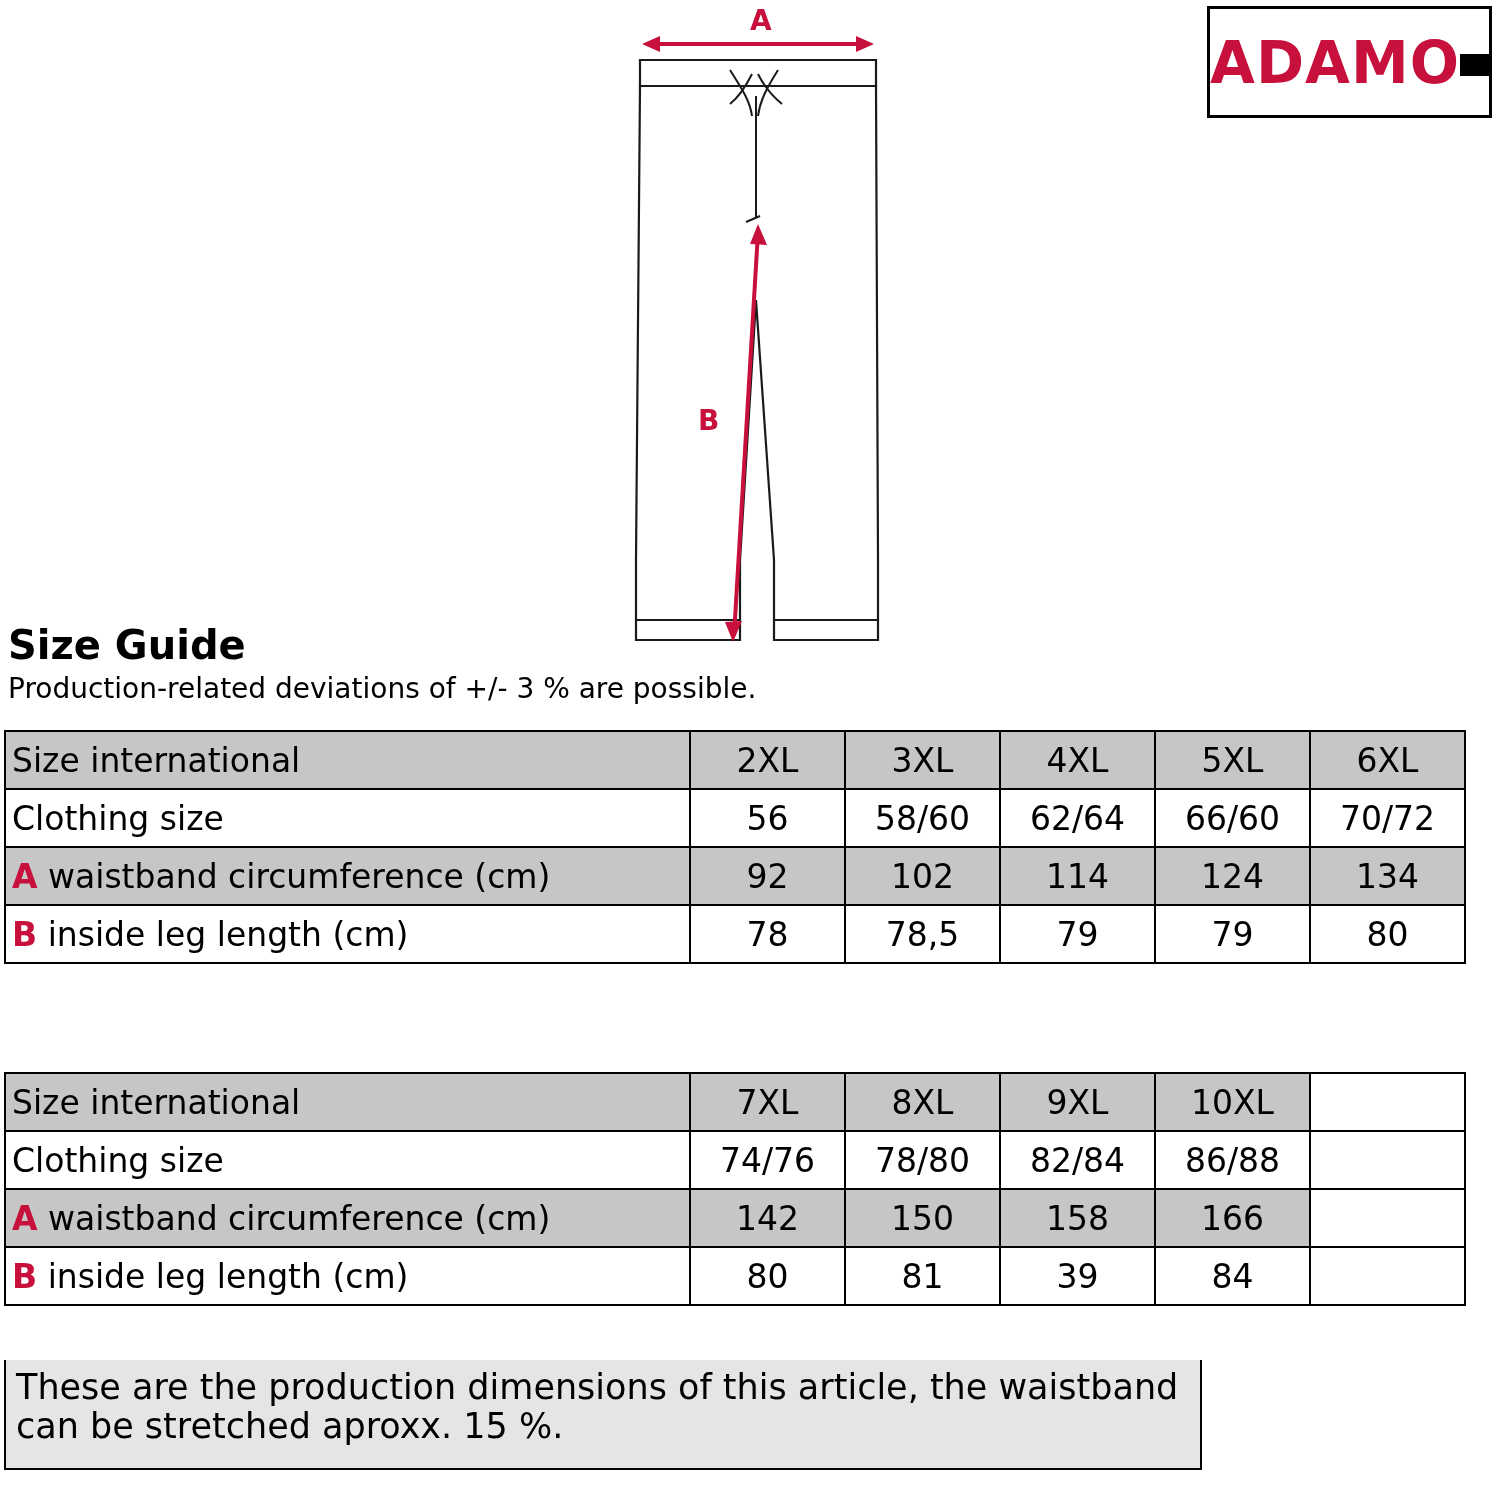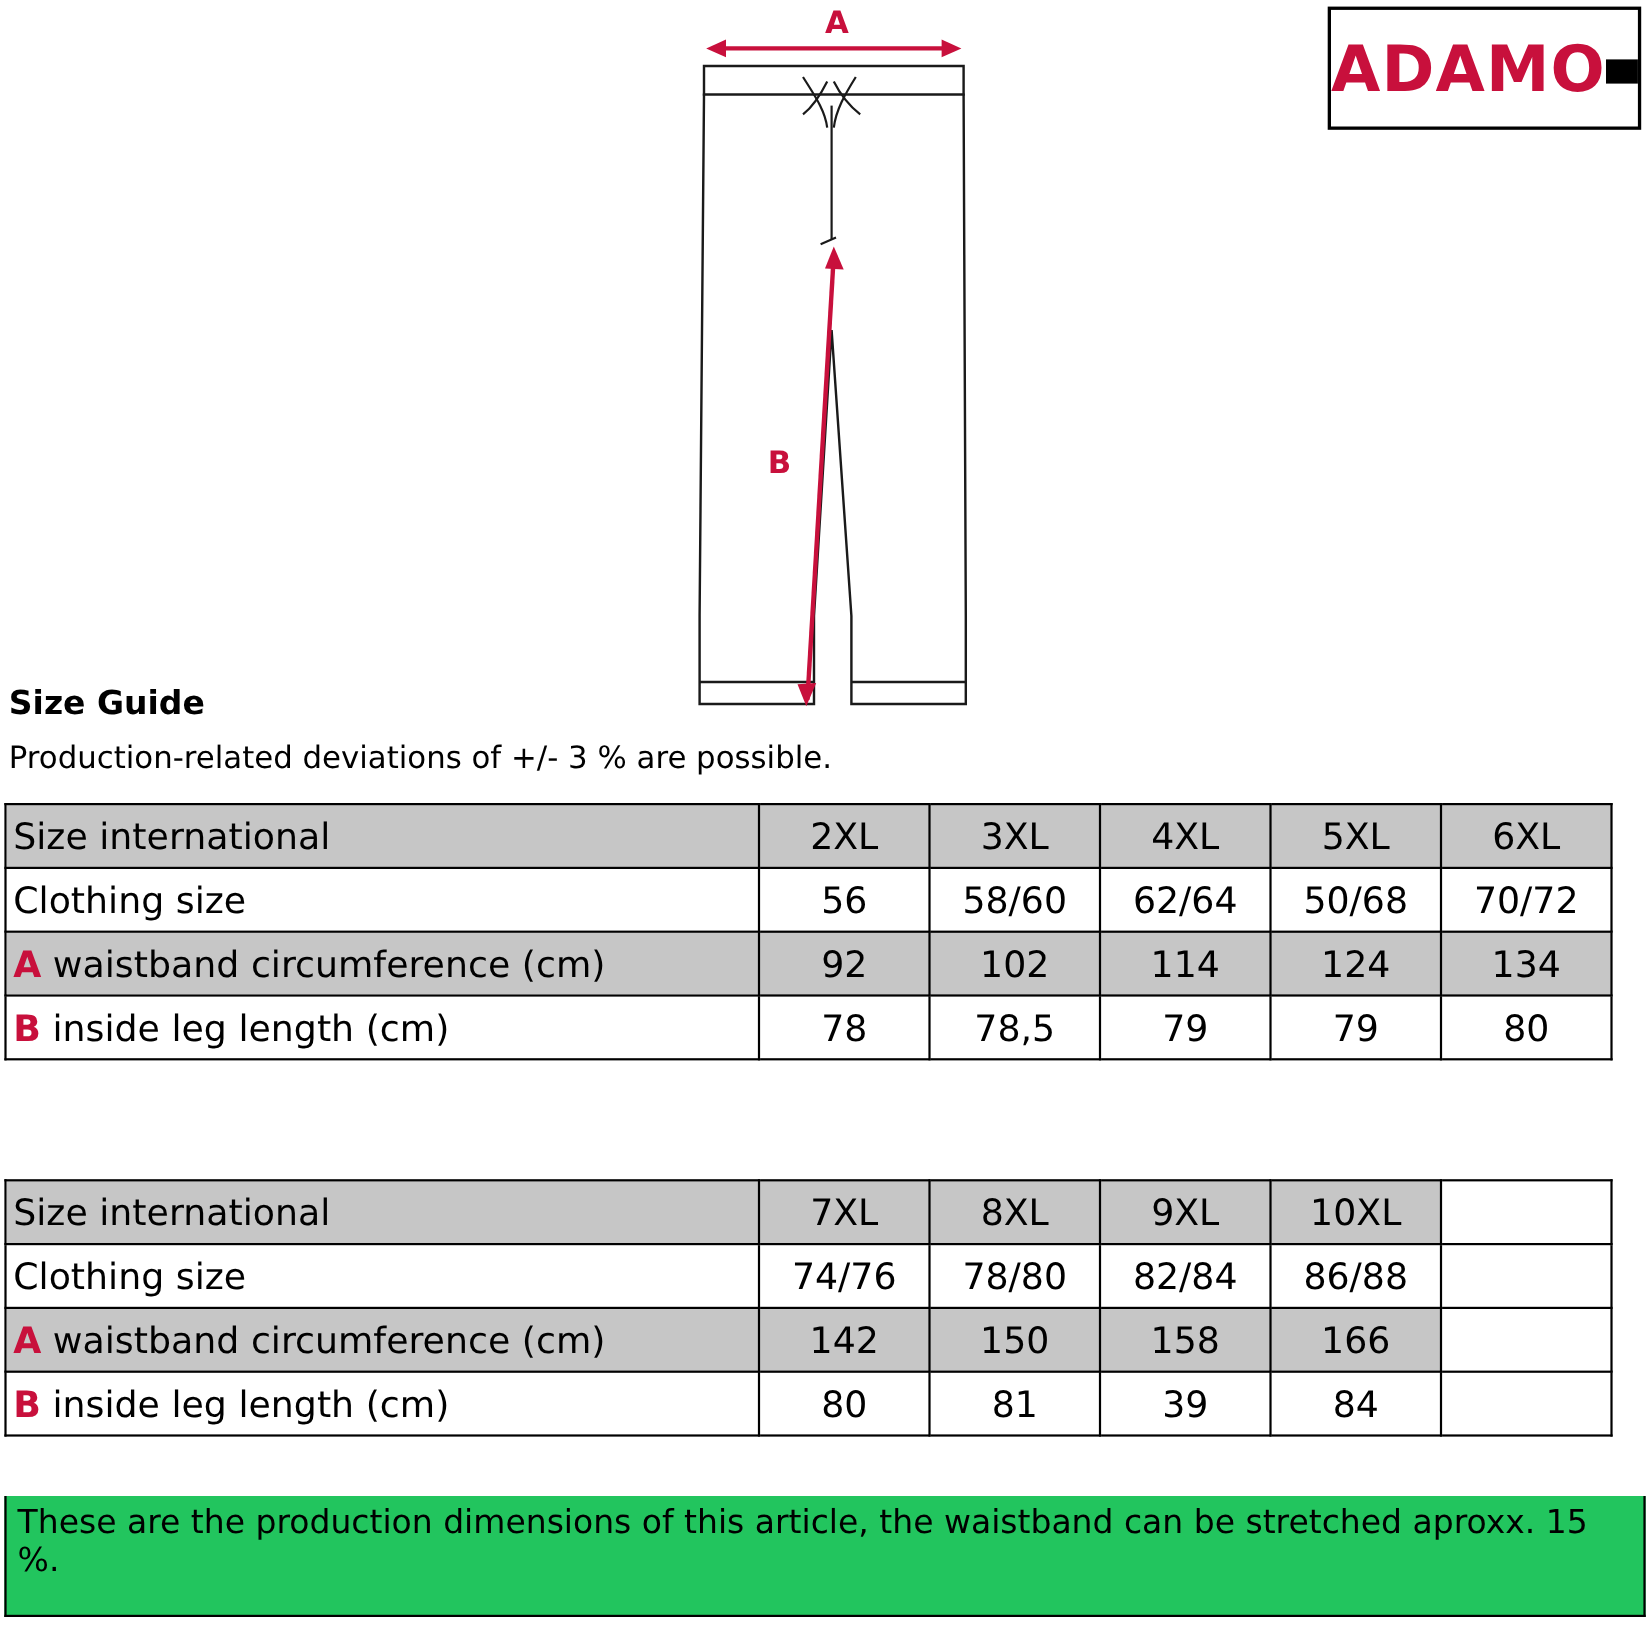--- a/index.html
+++ b/index.html
@@ -59,21 +59,21 @@
     top: 0px;
     width: 320px;
     height: 660px;
   }
 
   
   .size-guide-title {
     position: absolute;
     left: 8px;
     top: 622px;
-    font-size: 30px;
+    font-size: 40px;
     font-weight: 700;
     letter-spacing: 0px;
   }
   .deviation-note {
     position: absolute;
     left: 8px;
     top: 672px;
     font-size: 28px;
   }
 
@@ -113,28 +113,28 @@
     font-weight: 700;
   }
 
   #table1 { top: 730px; }
   #table2 { top: 1072px; }
 
   .footer-note {
     position: absolute;
     left: 4px;
     top: 1360px;
-    width: 1492px;
+    width: 1198px;
     box-sizing: border-box;
     border: 2px solid #000;
     border-top: none;
     padding: 8px 10px 12px 10px;
-    font-size: 30px;
+    font-size: 35px;
     line-height: 1.12;
-    background: #22c55e;
+    background: #e5e5e5;
     min-height: 110px;
   }
 </style>
 </head>
 <body>
 
 <div class="page">
 
   <div class="logo-box">
     <div class="logo-text">ADAMO</div>
@@ -195,21 +195,21 @@
         <td class="val-cell">3XL</td>
         <td class="val-cell">4XL</td>
         <td class="val-cell">5XL</td>
         <td class="val-cell">6XL</td>
       </tr>
       <tr class="row-plain">
         <td class="label-cell">Clothing size</td>
         <td class="val-cell">56</td>
         <td class="val-cell">58/60</td>
         <td class="val-cell">62/64</td>
-        <td class="val-cell">50/68</td>
+        <td class="val-cell">66/60</td>
         <td class="val-cell">70/72</td>
       </tr>
       <tr class="row-shaded">
         <td class="label-cell"><span class="marker">A</span><span> waistband circumference (cm)</span></td>
         <td class="val-cell">92</td>
         <td class="val-cell">102</td>
         <td class="val-cell">114</td>
         <td class="val-cell">124</td>
         <td class="val-cell">134</td>
       </tr>

